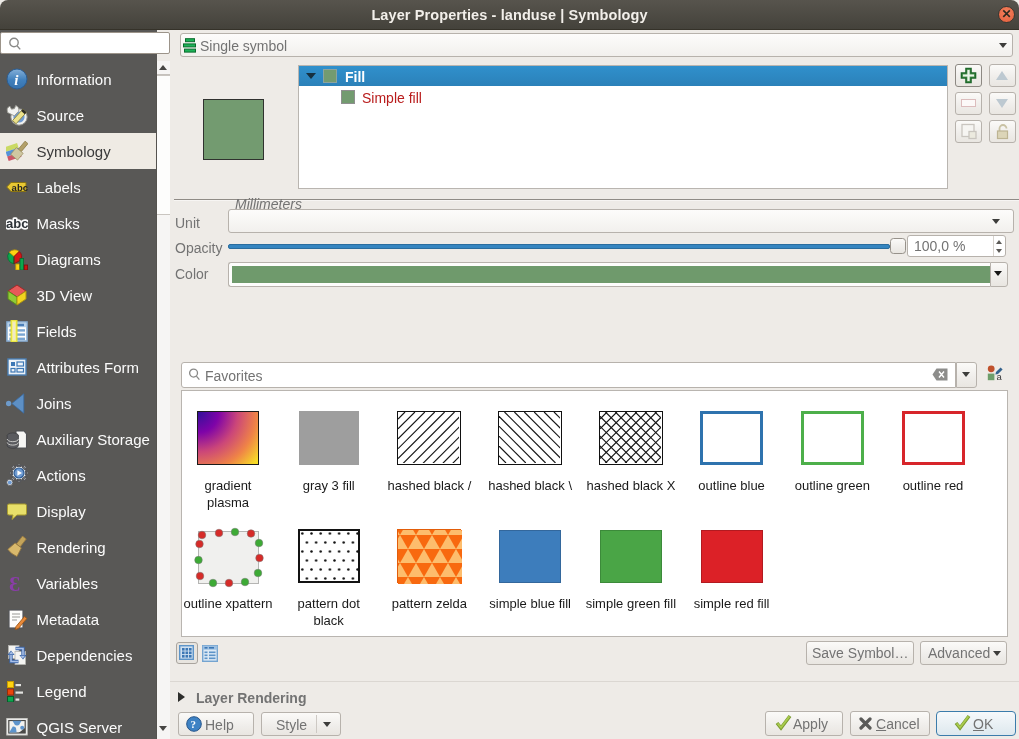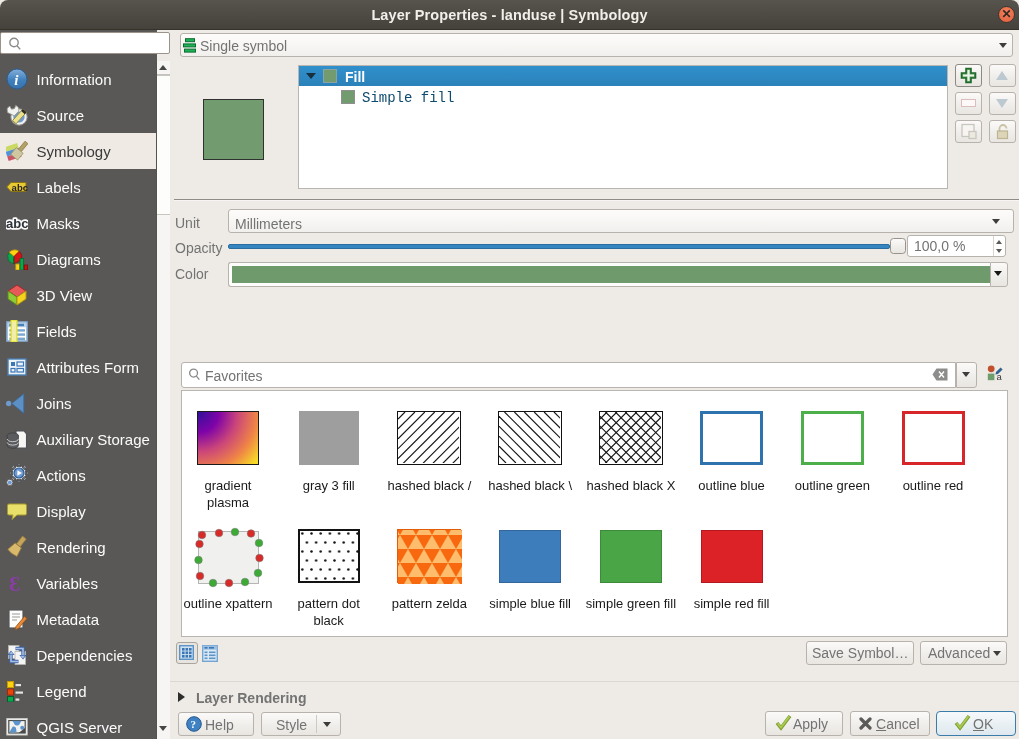--- a/index.html
+++ b/index.html
@@ -278,21 +278,21 @@
 <div class="abs caret" style="left:999px;top:43px;"></div>
 
 <div class="abs" style="left:203px;top:99px;width:61px;height:61px;background:#739b70;border:1.5px solid #30322f;"></div>
 
 <div class="abs" style="left:298px;top:65px;width:650px;height:124px;background:#fff;border:1px solid #b9b5b0;"></div>
 <div class="abs" style="left:299px;top:66px;width:648px;height:20px;background:linear-gradient(#3090cc,#2b81b9);"></div>
 <div class="abs" style="left:306px;top:73px;width:0;height:0;border-left:5px solid transparent;border-right:5px solid transparent;border-top:6px solid #16303f;"></div>
 <div class="abs" style="left:323px;top:69px;width:14px;height:14px;background:#739b70;border:1px solid #8ba3a0;"></div>
 <div class="abs txt" style="left:345px;top:69px;color:#fff;font-weight:bold;">Fill</div>
 <div class="abs" style="left:341px;top:90px;width:14px;height:14px;background:#739b70;border:1px solid #8f8f8f;"></div>
-<div class="abs txt" style="left:362px;top:90px;color:#0c4a6e;font-family:Liberation Mono, monospace;">Simple fill</div>
+<div class="abs txt" style="left:362px;top:90px;color:#b91c1c;">Simple fill</div>
 
 <div class="abs btn" style="left:955px;top:64px;width:27px;height:23px;border-color:#8d8983;"></div>
 <div class="abs btn" style="left:989px;top:64px;width:27px;height:23px;"></div>
 <div class="abs btn" style="left:955px;top:92px;width:27px;height:23px;"></div>
 <div class="abs btn" style="left:989px;top:92px;width:27px;height:23px;"></div>
 <div class="abs btn" style="left:955px;top:120px;width:27px;height:23px;"></div>
 <div class="abs btn" style="left:989px;top:120px;width:27px;height:23px;"></div>
 <svg class="abs" width="17" height="17" viewBox="0 0 17 17" style="left:960px;top:67px;">
   <path d="M6 1.5 h5 v4.5 h4.5 v5 h-4.5 v4.5 h-5 v-4.5 h-4.5 v-5 h4.5 z" fill="#5ca05c" stroke="#1e682b" stroke-width="1.6"></path>
   <path d="M7.4 3 h2.2 v4.4 h4.4 v2.2 h-4.4 v4.4 h-2.2 v-4.4 h-4.4 v-2.2 h4.4 z" fill="#eaf3ea"></path>
@@ -307,21 +307,21 @@
 <svg class="abs" width="18" height="18" viewBox="0 0 18 18" style="left:994px;top:123px;">
   <path d="M5.5 8 v-2.5 a3.5 3.5 0 0 1 7 0" fill="none" stroke="#c9c2a4" stroke-width="1.8"></path>
   <rect x="3.5" y="8" width="10" height="7.5" fill="#dcd5b8" stroke="#bdb493" stroke-width="1.2"></rect>
 </svg>
 
 <div class="abs" style="left:174px;top:199px;width:845px;height:1px;background:#8f8b86;"></div>
 <div class="abs" style="left:174px;top:200px;width:845px;height:1px;background:#f7f5f3;"></div>
 
 <div class="abs txt" style="left:175px;top:215px;">Unit</div>
 <div class="abs combo" style="left:228px;top:209px;width:786px;height:24px;"></div>
-<div class="abs txt" style="left:235px;top:216px;">Millimeters</div>
+<div class="abs txt" style="left:235px;top:196px;font-style:italic;">Millimeters</div>
 <div class="abs caret" style="left:992px;top:219px;"></div>
 
 <div class="abs txt" style="left:175px;top:240px;">Opacity</div>
 <div class="abs" style="left:228px;top:244px;width:662px;height:5px;background:#3585c0;border:1px solid #2a6d9e;border-radius:2px;"></div>
 <div class="abs" style="left:890px;top:245px;width:14px;height:3px;background:#d9d5d0;"></div>
 <div class="abs btn" style="left:890px;top:238px;width:16px;height:16px;border-color:#97928b;border-radius:3.5px;"></div>
 <div class="abs" style="left:907px;top:235px;width:99px;height:22px;background:#fff;border:1px solid #b7b2ac;border-radius:3px;"></div>
 <div class="abs txt" style="left:914px;top:238px;">100,0 %</div>
 <div class="abs" style="left:993px;top:236px;width:13px;height:20px;border-left:1px solid #d8d4cf;"></div>
 <div class="abs" style="left:996px;top:240px;width:0;height:0;border-left:3.5px solid transparent;border-right:3.5px solid transparent;border-bottom:4px solid #5c5a57;"></div>

